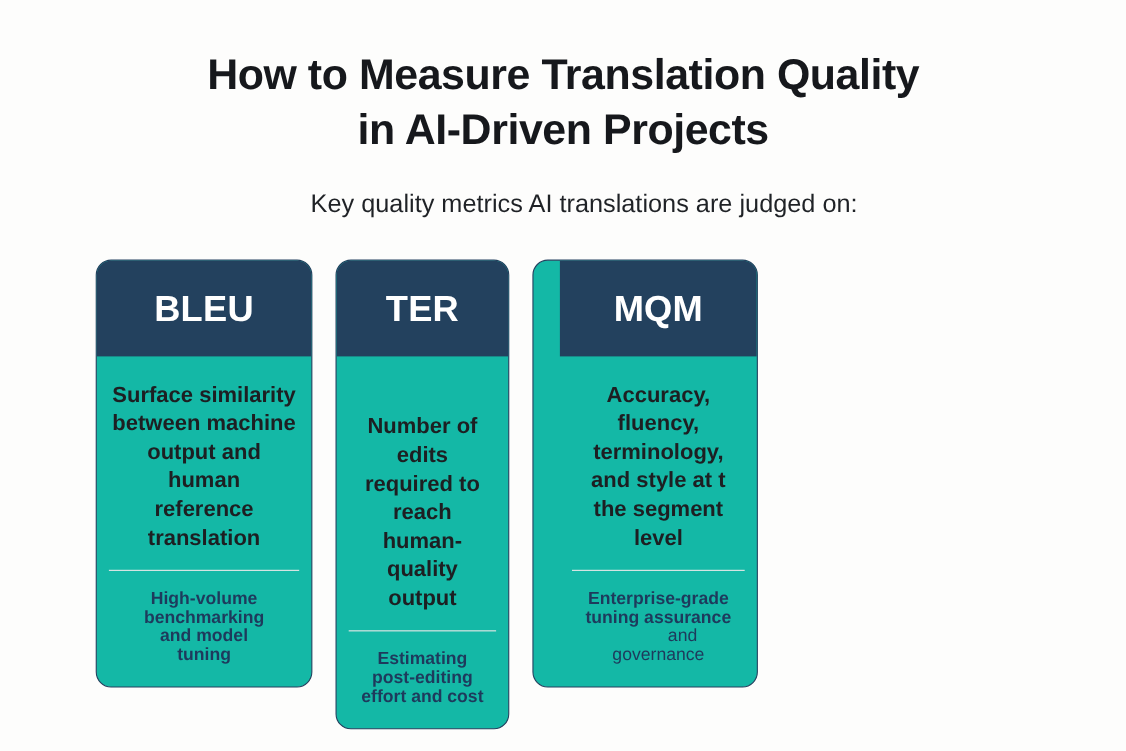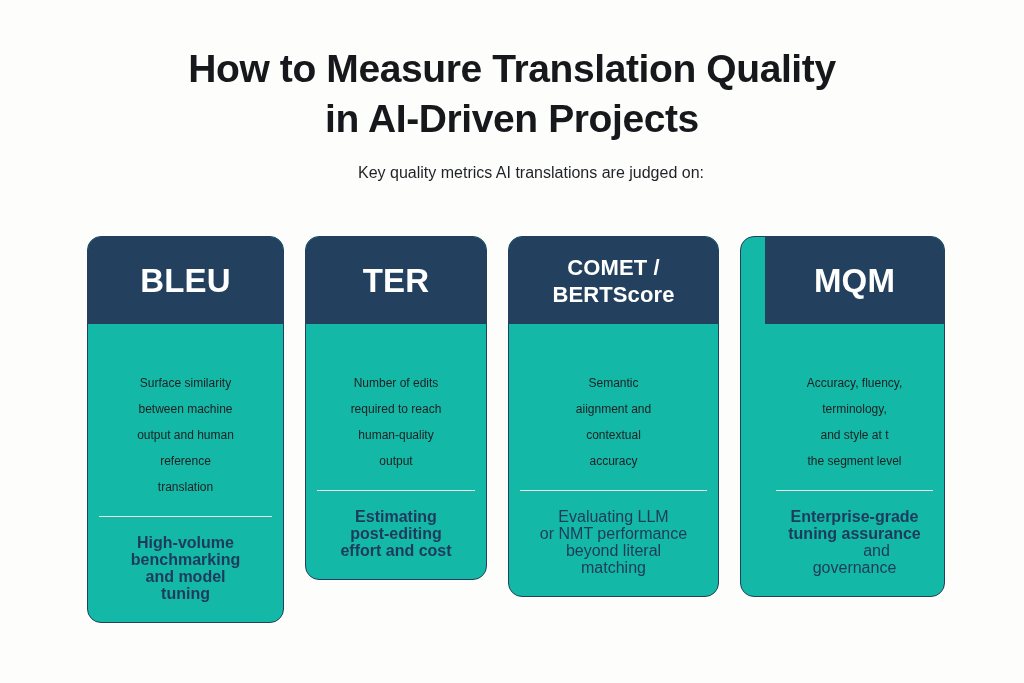--- a/index.html
+++ b/index.html
@@ -36,22 +36,22 @@
   .title {
     font-size: 39px;
     line-height: 50px;
     font-weight: bold;
     letter-spacing: -0.4px;
     color: #16181c;
     white-space: pre-line;
   }
 
   .subtitle {
-    margin-top: 14px;
-    font-size: 16px;
+    margin-top: 26px;
+    font-size: 23px;
     line-height: 30px;
     font-weight: normal;
     color: #1f2226;
     padding-left: 38px;
   }
 
   
   .cards-row {
     position: absolute;
     top: 236px;
@@ -66,21 +66,21 @@
     background: #14b8a6;
     border: 1px solid #24405e;
     border-radius: 14px;
     overflow: hidden;
     display: flex;
     flex-direction: column;
     flex: 0 0 auto;
   }
 
   .card-w1 { width: 197px; }
-  .card-w2 { width: 182px; }
+  .card-w2 { width: 158px; gap: 29px; }
   .card-w3 { width: 211px; }
   .card-w4 { width: 205px; padding-left: 24px; }
 
   .card-header {
     background: #23415e;
     color: #ffffff;
     text-align: center;
     display: flex;
     align-items: center;
     justify-content: center;
@@ -104,26 +104,25 @@
 
   .card-body {
     padding: 22px 11px 0 11px;
     text-align: center;
     flex: 1 1 auto;
     display: flex;
     flex-direction: column;
   }
 
   .card-desc {
-    font-size: 12px;
+    font-size: 20px;
     line-height: 26px;
     color: #1d1f22;
-    font-weight: normal;
-    white-space: pre-line;
-    margin-top: 24px;
+    font-weight: bold;
+    white-space: pre-line;
   }
 
   .divider {
     border: 0;
     border-top: 1px solid #e9e9e9;
     margin: 0 0 0 0;
     width: 100%;
   }
 
   .card-footer {
@@ -191,38 +190,20 @@
 human-quality
 output</p>
         <div class="spacer"></div>
         <hr class="divider">
         <p class="card-footer bold">Estimating
 post-editing
 effort and cost</p>
       </div>
     </div>
 
-    <div class="card card-w3 c3">
-      <div class="card-header two-line">
-        <span class="card-header-text">COMET /
-BERTScore</span>
-      </div>
-      <div class="card-body">
-        <p class="card-desc">Semantic
-aiignment and
-contextual
-accuracy</p>
-        <div class="spacer"></div>
-        <hr class="divider">
-        <p class="card-footer regular">Evaluating LLM
-or NMT  performance
-beyond literal
-matching</p>
-      </div>
-    </div>
 
     <div class="card card-w4 c4">
       <div class="card-header">
         <span class="card-header-text">MQM</span>
       </div>
       <div class="card-body">
         <p class="card-desc">Accuracy, fluency,
 terminology,
 and style at t
 the segment level</p>

